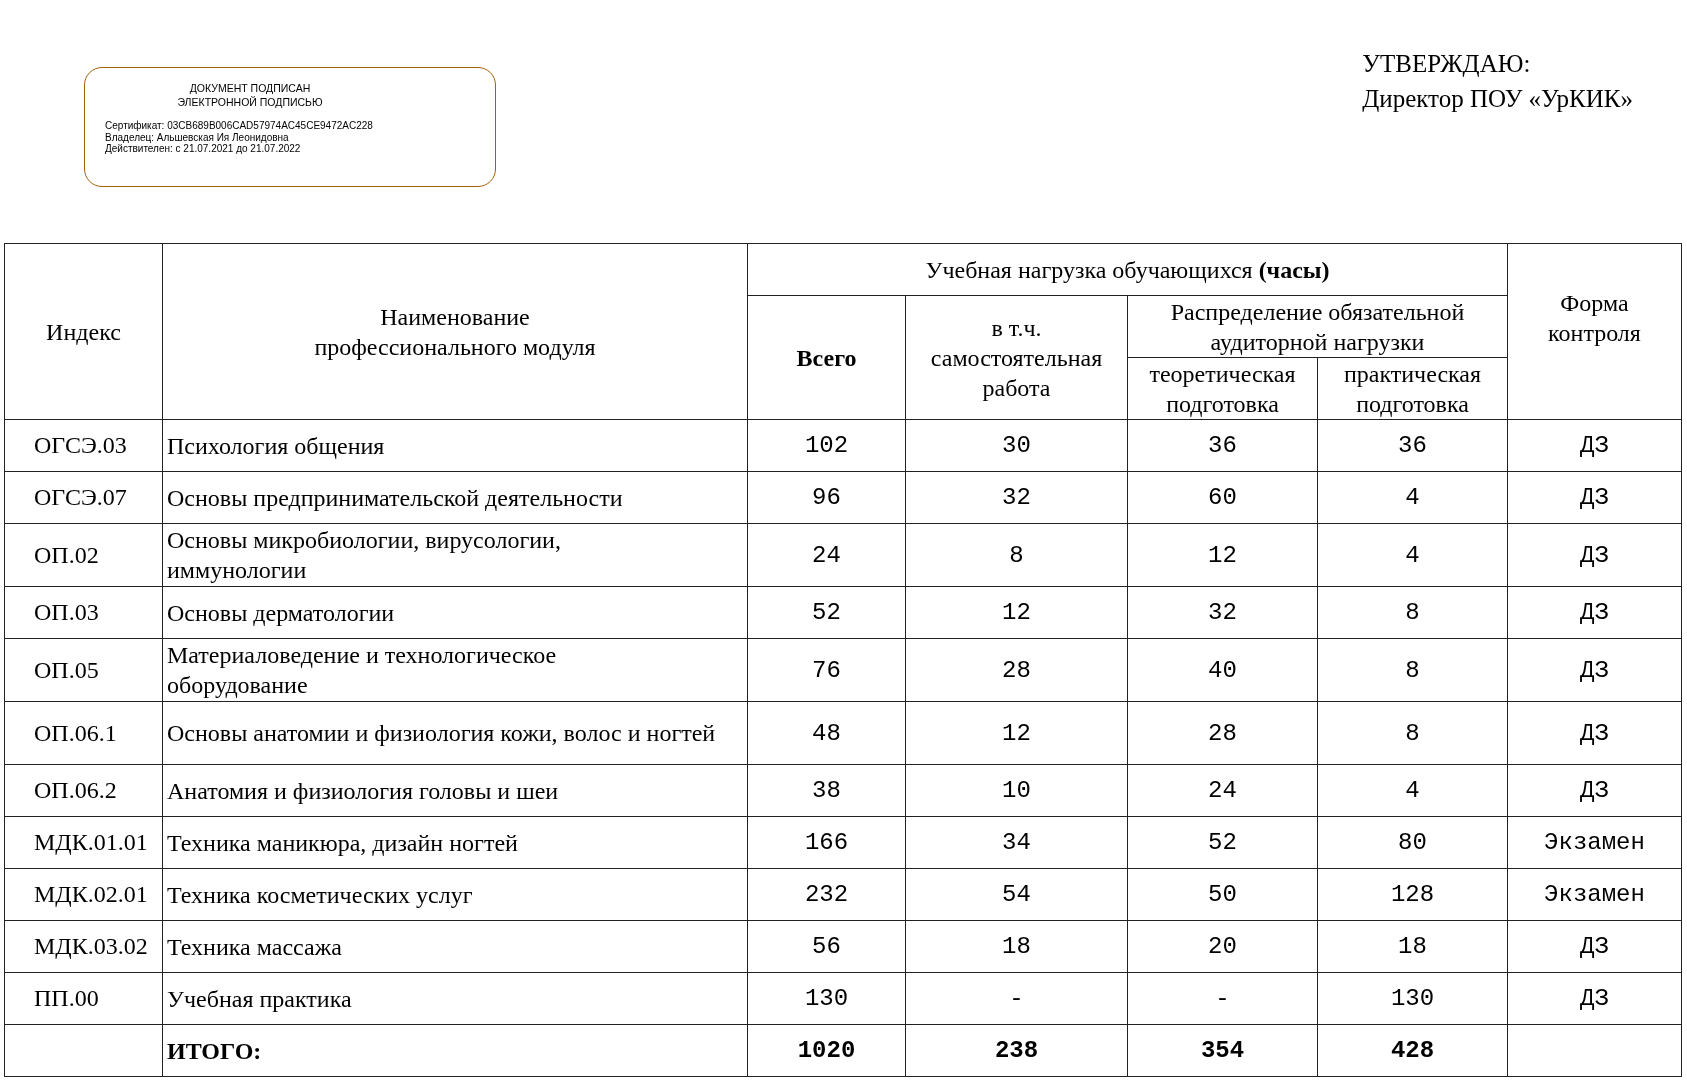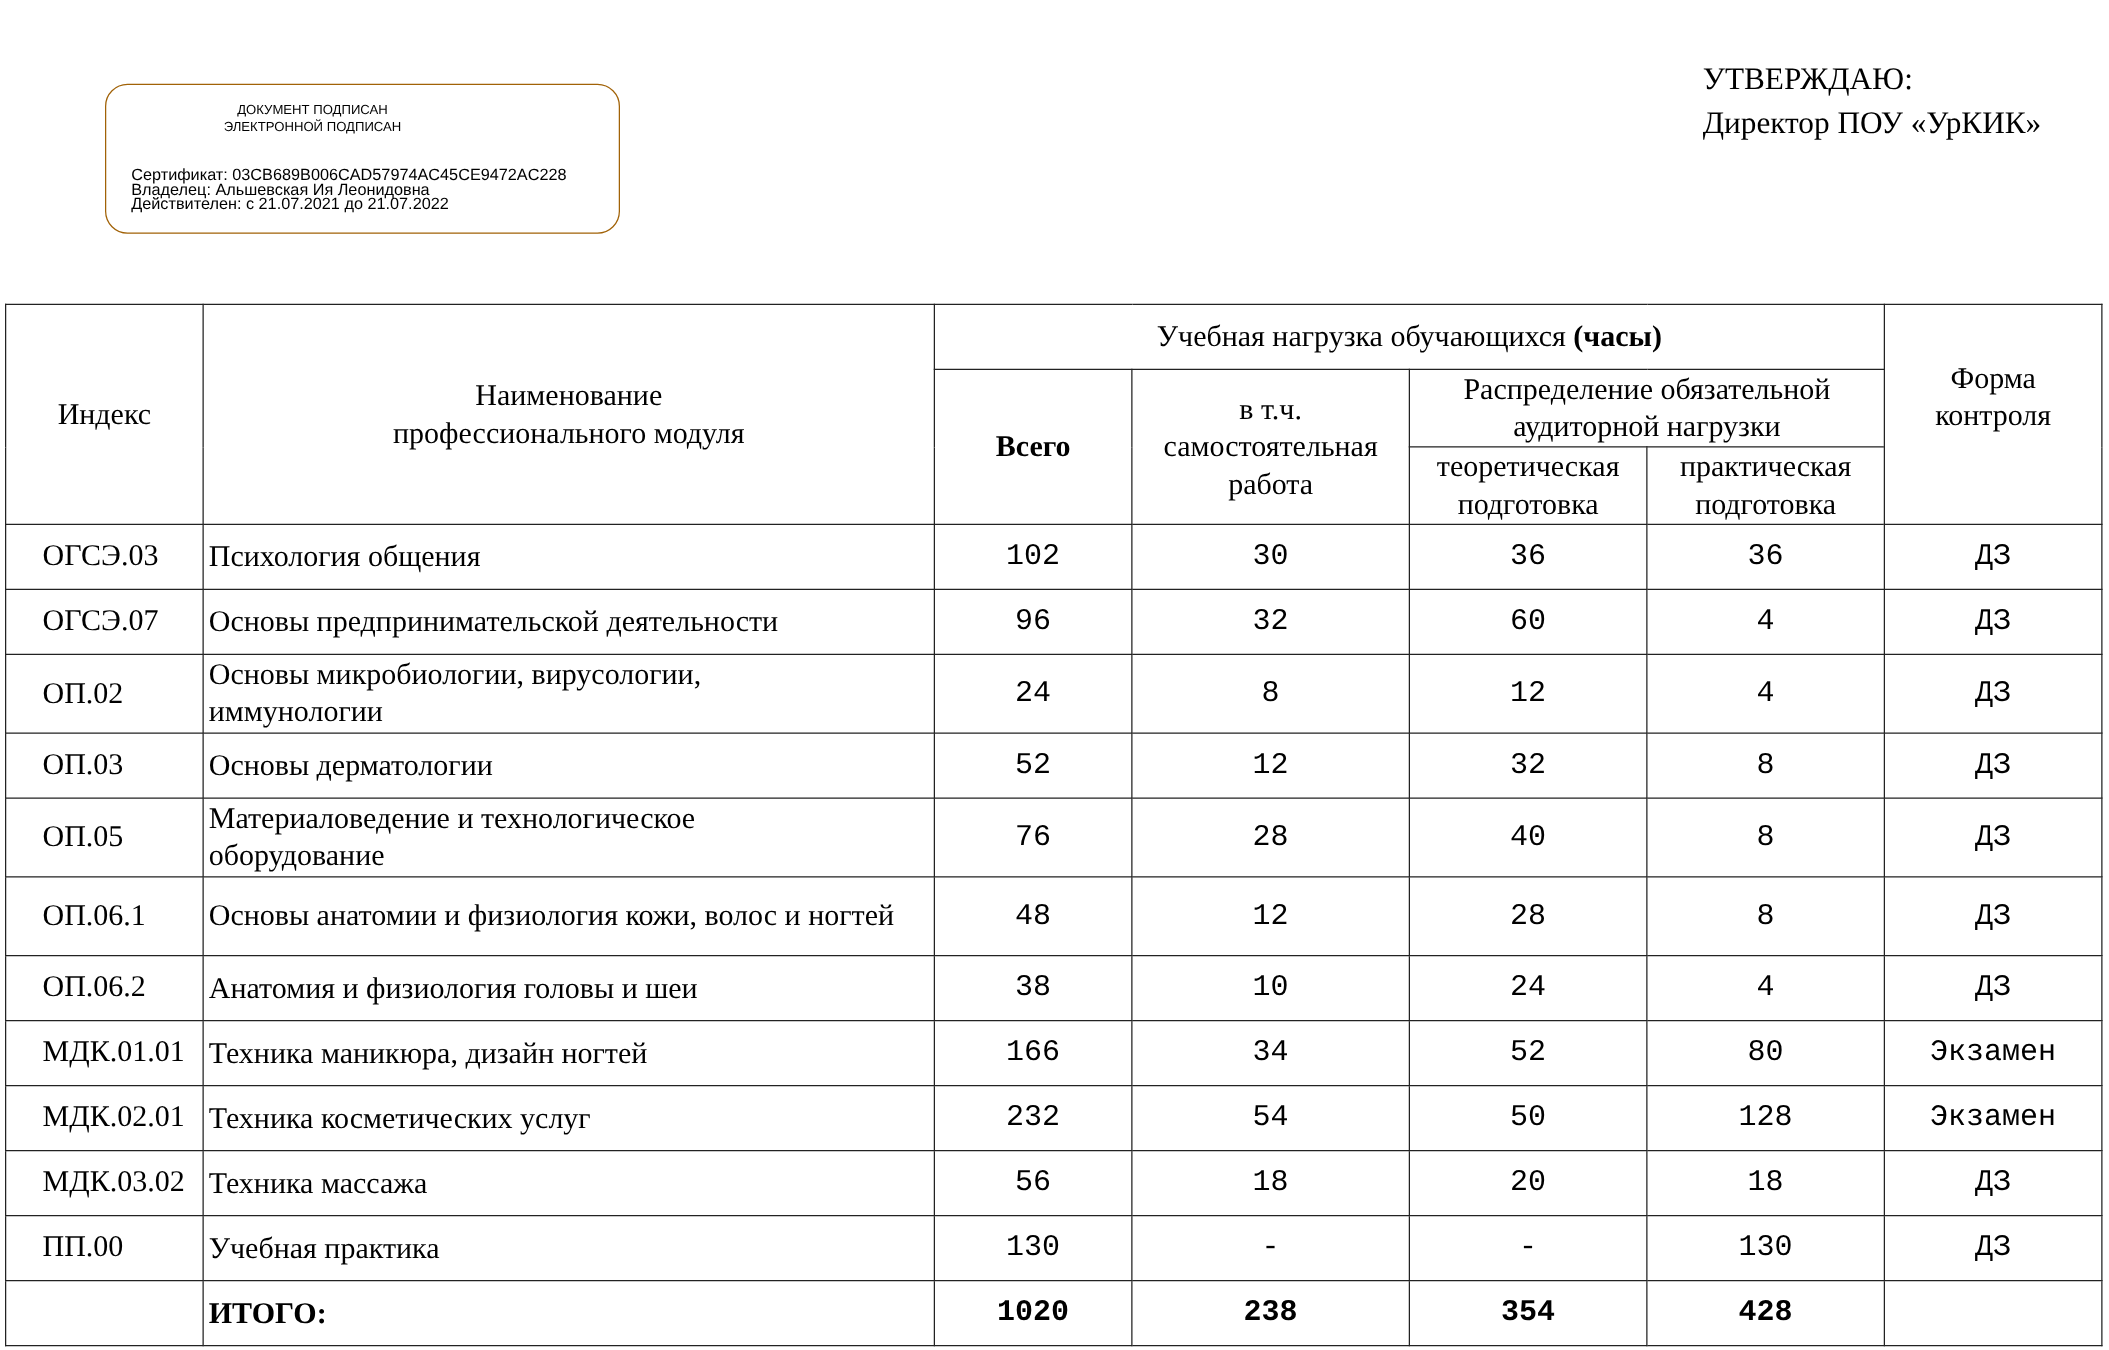--- a/index.html
+++ b/index.html
@@ -3,41 +3,41 @@
 <meta charset="utf-8">
 <style>
   html, body { margin:0; padding:0; background:#fff; }
   body { width:1687px; height:1080px; position:relative; overflow:hidden;
          font-family:"Liberation Serif","DejaVu Serif",serif; color:#000; }
   .stamp { position:absolute; left:84px; top:42px; width:412px; height:120px;
            border:1px solid #a16207; border-radius:18px; box-sizing:border-box;
            font-family:"Liberation Sans","DejaVu Sans",sans-serif;margin-top:25px; }
   .stamp .title { position:absolute; left:0; width:330px; top:13px; text-align:center;
            font-size:10.5px; line-height:14px; }
-  .stamp .info { position:absolute; left:20px; top:66px; font-size:13px; line-height:11.5px; white-space:nowrap; }
+  .stamp .info { position:absolute; left:20px; top:52px; font-size:10px; line-height:11.5px; white-space:nowrap; }
   .approve { position:absolute; right:54px; top:46px; text-align:left; font-size:25px; line-height:35px; }
   .approve .date { text-decoration:underline; white-space:pre; }
   table { position:absolute; left:4px; top:243px; border-collapse:collapse; table-layout:fixed;
           font-size:24px; }
   td, th { border:1.5px solid #222; padding:0; font-weight:normal; }
   th { text-align:center; vertical-align:middle; line-height:30px; }
   th.bold, .bold { font-weight:bold; }
   td.idx { padding-left:29px; text-align:left; }
   td.name { padding-left:4px; text-align:left; line-height:30px; }
   td.num { text-align:center;font-family:Liberation Mono, monospace; }
   tr.r1 { height:52px; }
   tr.r2 { height:63px; }
 </style>
 </head>
 <body>
 
 <div class="stamp">
   <div class="title">
     <div>ДОКУМЕНТ ПОДПИСАН</div>
-    <div>ЭЛЕКТРОННОЙ ПОДПИСАН</div>
+    <div>ЭЛЕКТРОННОЙ ПОДПИСЬЮ</div>
   </div>
   <div class="info">
     <div>Сертификат: 03CB689B006CAD57974AC45CE9472AC228</div>
     <div>Владелец: Альшевская Ия Леонидовна</div>
     <div>Действителен: с 21.07.2021 до 21.07.2022</div>
   </div>
 </div>
 
 <div class="approve">
   <div>УТВЕРЖДАЮ:</div>

